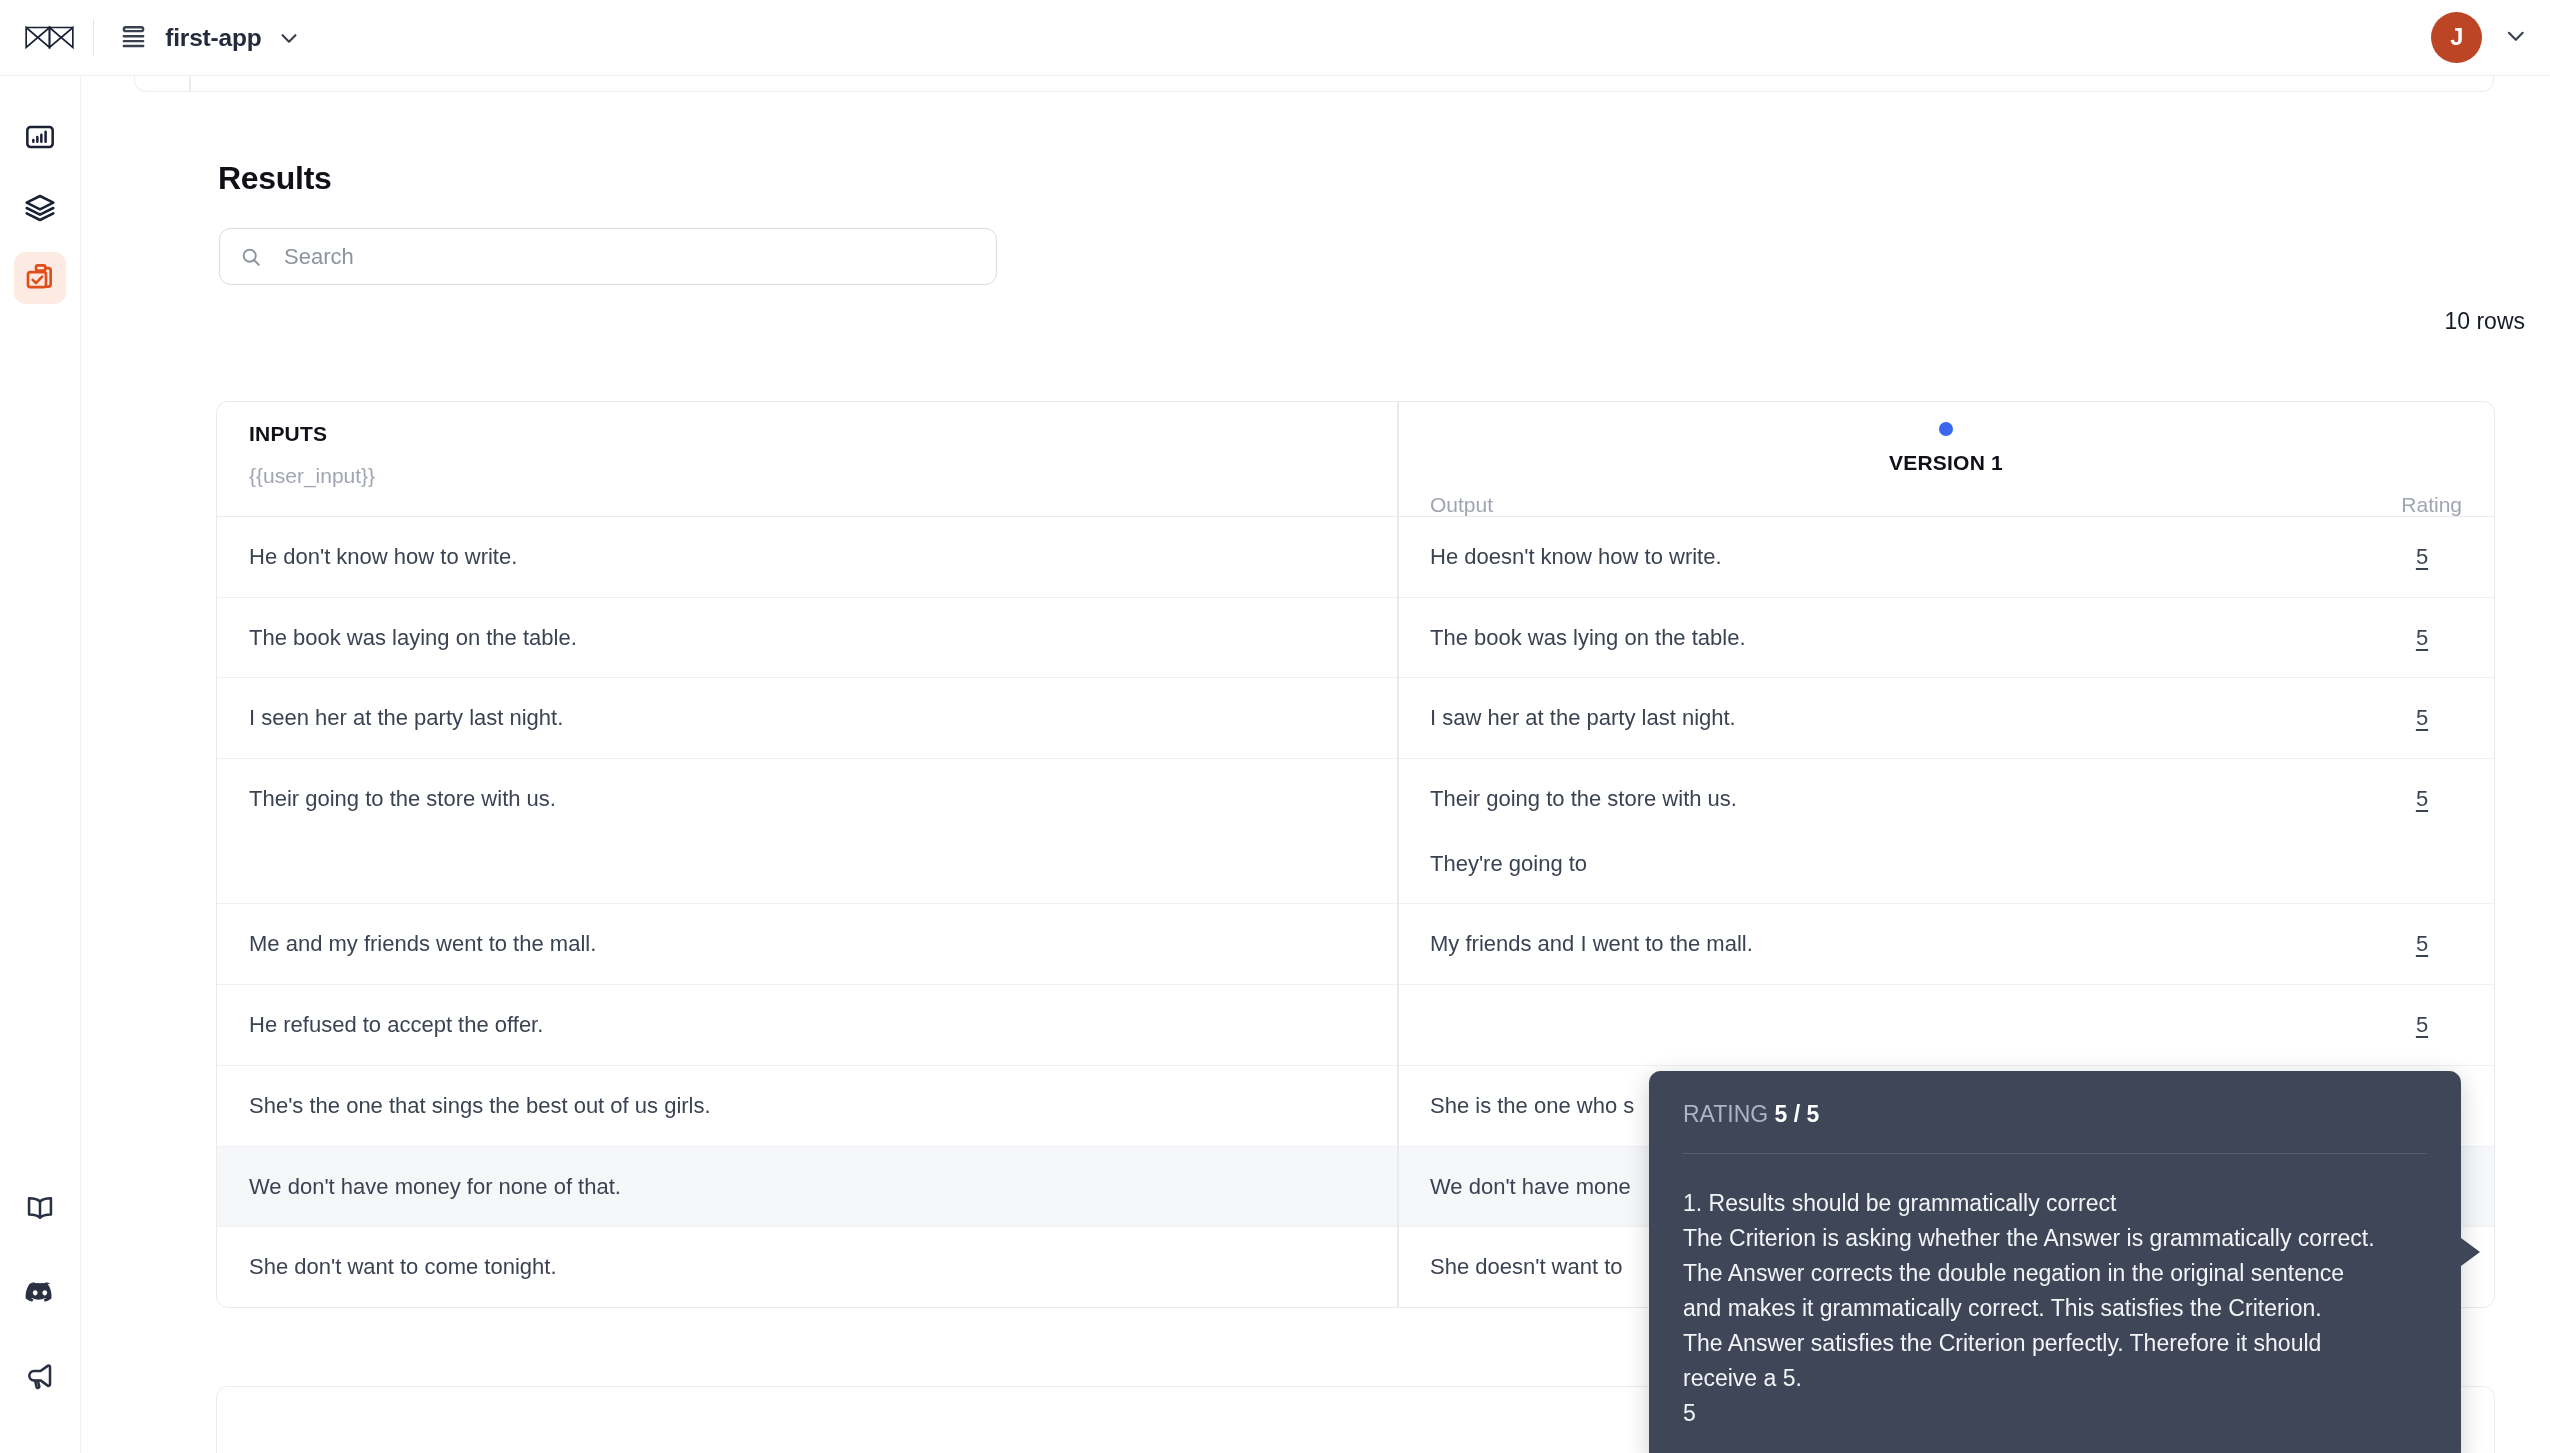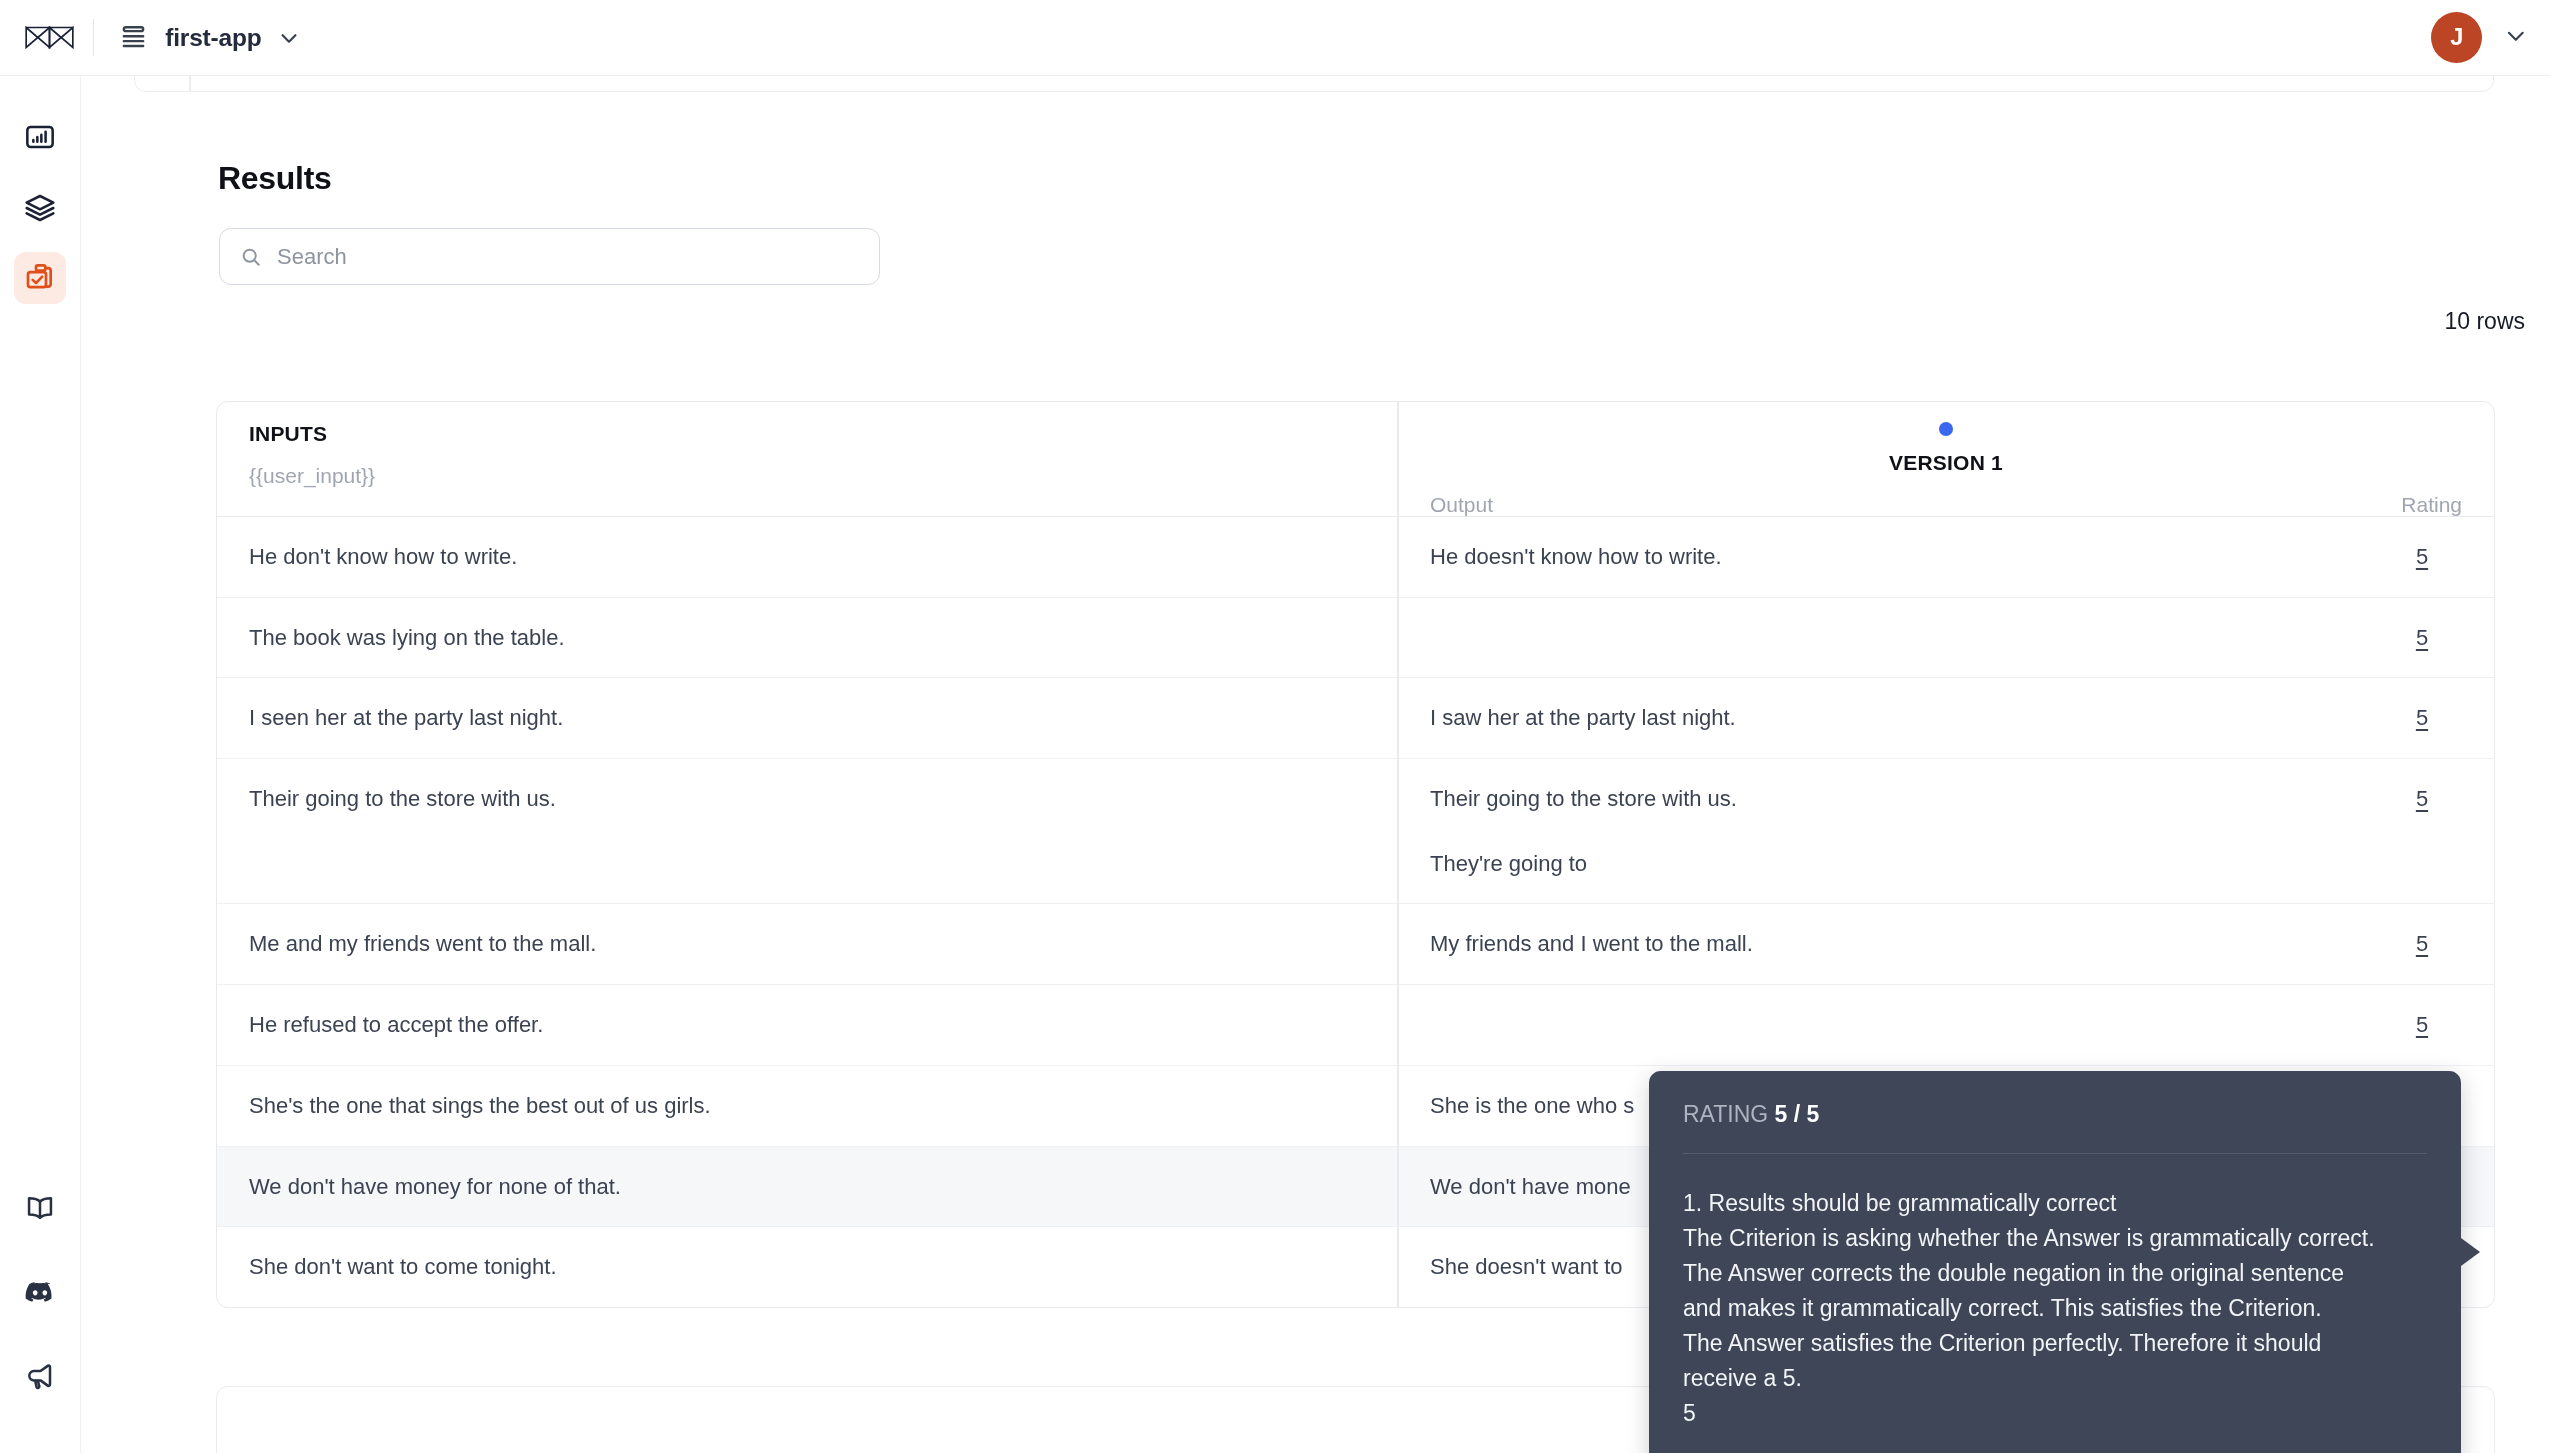--- a/index.html
+++ b/index.html
@@ -92,24 +92,24 @@
 
   .page-title {
     position: absolute; left: 137px; top: 84px;
     font-size: 32px; font-weight: 700; color: #0f1117;
     letter-spacing: -0.3px;
   }
 
   
   .search-box {
     position: absolute; left: 138px; top: 152px;
-    width: 661px; height: 57px;
+    width: 778px; height: 57px;
     border: 1.7px solid #d6dae1; border-radius: 11.8px;
     background: #fff;
-    display: flex; align-items: center; gap: 15px;
+    display: flex; align-items: center; gap: 22px;
     padding: 0 20px;
   }
   .search-box svg { display:block; flex: none; }
   .search-input {
     border: 0; outline: 0; background: transparent;
     font-family: "Liberation Sans", sans-serif;
     font-size: 22px; color: #2b3340; width: 100%;
   }
   .search-input::placeholder { color: #8d949f; }
 
@@ -364,20 +364,21 @@
         <div class="trow">
           <div class="td-input">He don't know how to write.</div>
           <div class="td-output">
             <div class="out-text">
               <p>He doesn't know how to write.</p>
             </div>
             <div class="rating-cell">5</div>
           </div>
         </div>
         <div class="trow">
+          <div class="td-input">The book was laying on the table.</div>
           <div class="td-output">
             <div class="out-text">
               <p>The book was lying on the table.</p>
             </div>
             <div class="rating-cell">5</div>
           </div>
         </div>
         <div class="trow">
           <div class="td-input">I seen her at the party last night.</div>
           <div class="td-output">

